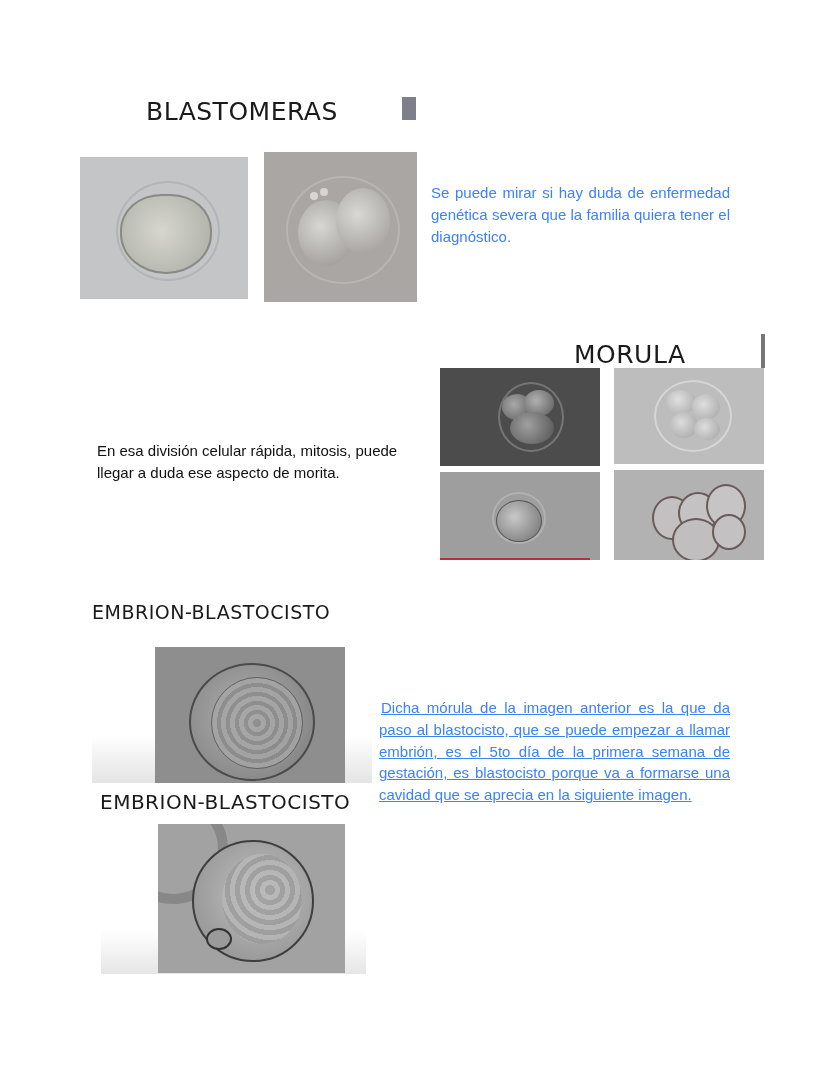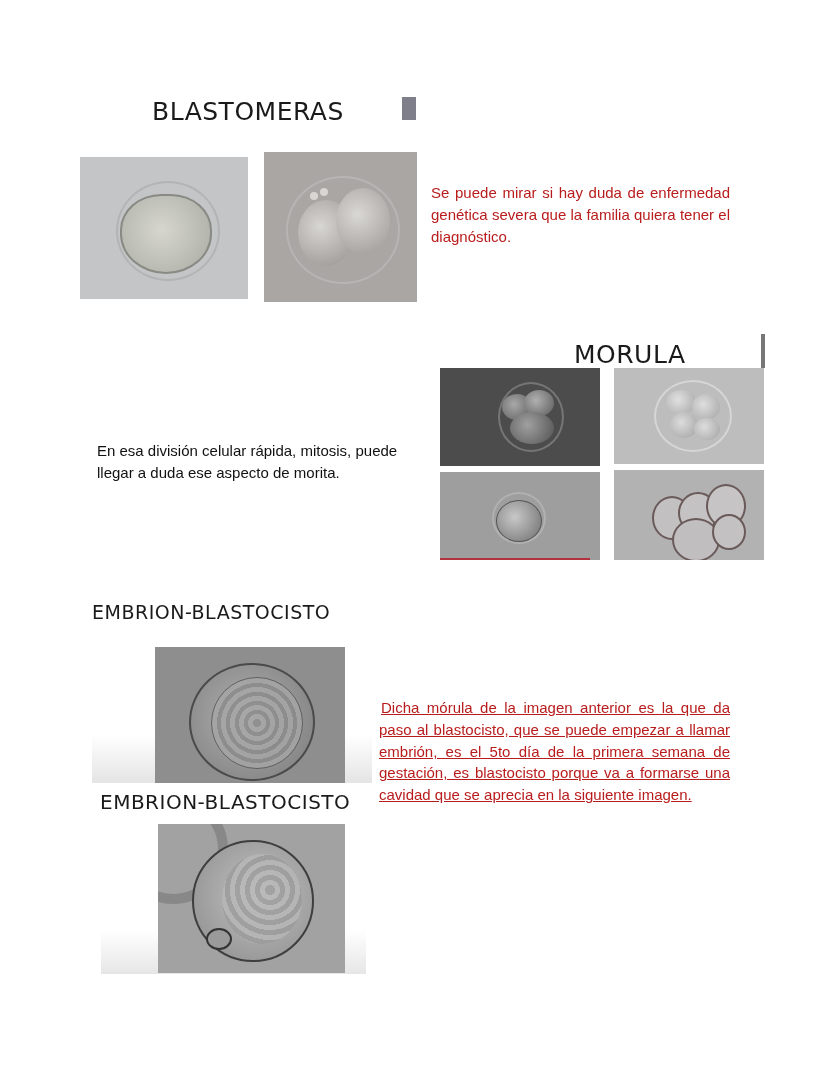--- a/index.html
+++ b/index.html
@@ -1,29 +1,29 @@
 <!DOCTYPE html>
 <html><head>
 <meta charset="utf-8">
 <style>
   html, body { margin: 0; padding: 0; background: #ffffff; }
   body { width: 828px; height: 1071px; position: relative; overflow: hidden; font-family: "Liberation Sans", sans-serif; color: #111; }
   .abs { position: absolute; }
   .slide-title { font-family: "DejaVu Sans", sans-serif; color: #1a1a1a; letter-spacing: 0.5px; white-space: nowrap; }
-  .para { font-size: 15px; line-height: 21.8px; text-align: justify; color: #b91c1c; }
+  .para { font-size: 15px; line-height: 21.8px; text-align: justify; color: #3b82f6; }
   .para-last { text-align-last: left; }
   .micro { background: #b9b9b9; overflow: hidden; }
   .cell { position: absolute; border-radius: 50%; }
   .zona { position: absolute; border-radius: 50%; border: 2px solid rgba(90,90,90,0.35); }
   .scrollmark { background: #7f7f8c; }
 </style>
 </head>
 <body>
 
-<div class="abs slide-title" style="left:146px; top:97px; font-size:25px;margin-left:6px;">BLASTOMERAS</div>
+<div class="abs slide-title" style="left:146px; top:97px; font-size:25px;">BLASTOMERAS</div>
 <div class="abs scrollmark" style="left:402px; top:97px; width:14px; height:23px;"></div>
 
 <div class="abs micro" style="left:80px; top:157px; width:168px; height:142px; background:#c3c5c6;">
   <div class="zona" style="left:36px; top:24px; width:100px; height:96px; border-color:rgba(150,150,150,0.35);"></div>
   <div class="cell" style="left:40px; top:37px; width:88px; height:76px; background:radial-gradient(circle at 45% 45%, #d6d6cf, #a9aba2); border:2px solid #8a8a85; border-radius:45% 45% 50% 50%;"></div>
 </div>
 
 <div class="abs micro" style="left:264px; top:152px; width:153px; height:150px; background:#a9a6a3;">
   <div class="zona" style="left:22px; top:24px; width:110px; height:104px; border-color:rgba(200,200,200,0.45);"></div>
   <div class="cell" style="left:34px; top:48px; width:56px; height:66px; background:radial-gradient(circle at 40% 40%, #d8d6d2, #95928f);"></div>

